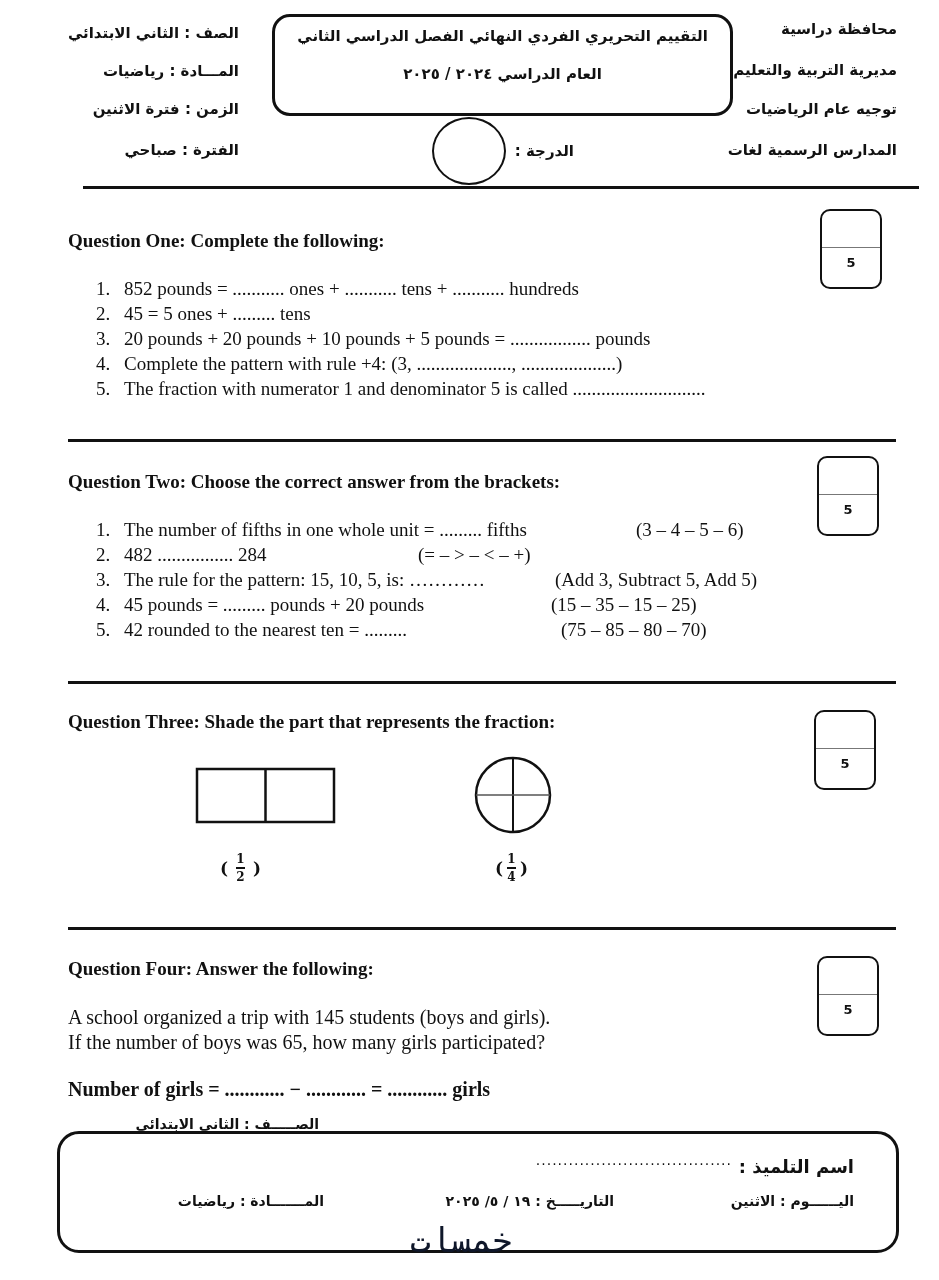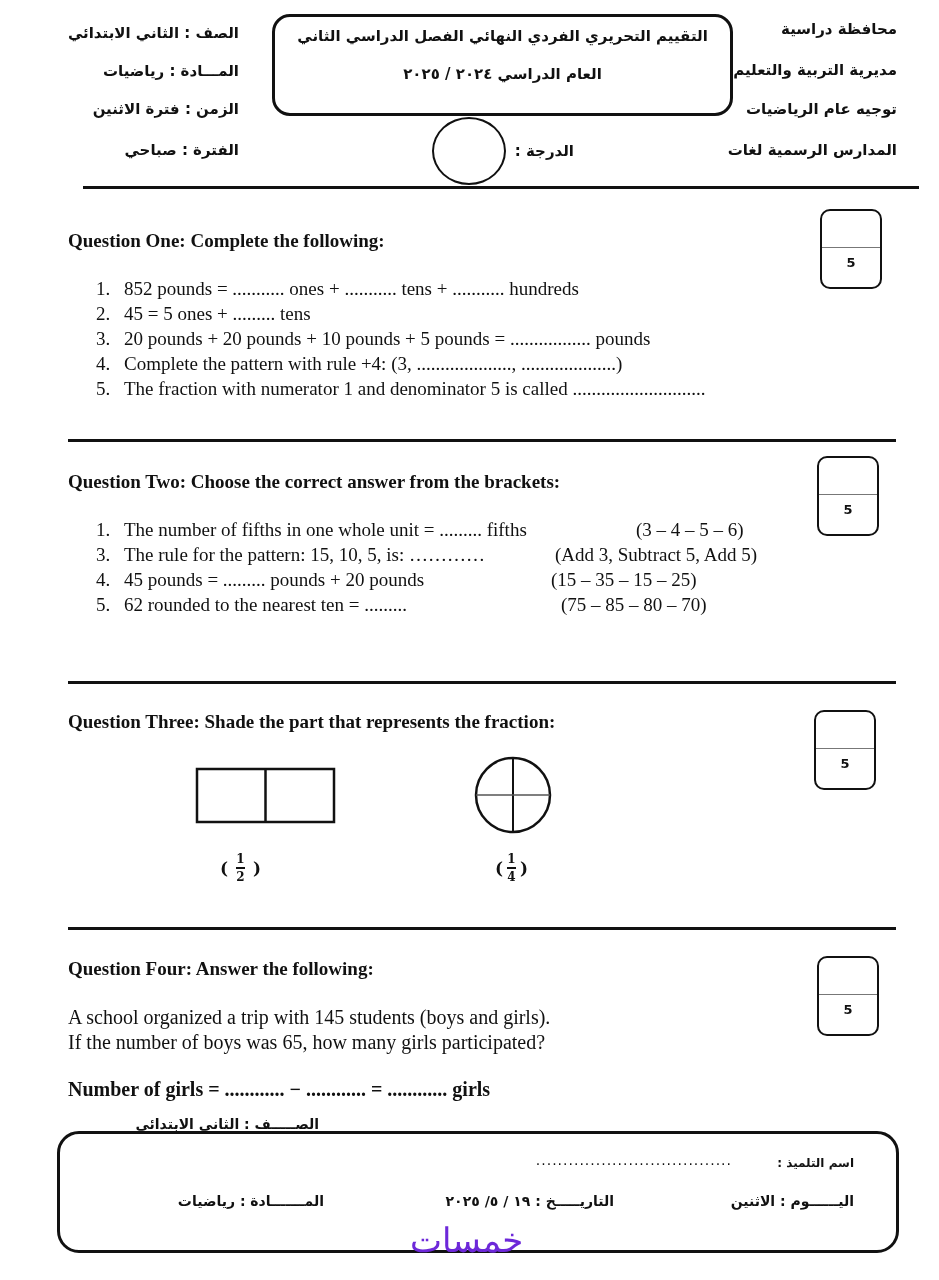--- a/index.html
+++ b/index.html
@@ -18,21 +18,21 @@
   .items .num { display: inline-block; width: 28px; }
   .opt { position: absolute; white-space: nowrap; }
   .score-box { position: absolute; width: 62px; height: 80px; border: 2.5px solid #111; border-radius: 10px; box-sizing: border-box; }
   .score-box .line { position: absolute; left: 0; right: 0; top: 36px; height: 1px; background: #777; }
   .score-box .val { position: absolute; left: 0; right: 0; top: 44px; text-align: center; font-family: "DejaVu Sans", sans-serif; font-weight: bold; font-size: 13px; }
   .frac { position: absolute; font-family: "DejaVu Serif", serif; font-weight: bold; font-size: 17px; display: flex; align-items: center; }
   .frac .stack { display: inline-flex; flex-direction: column; align-items: center; margin: 0 8px; font-size: 12px; line-height: 12px; }
   .frac .bar { width: 9px; height: 1.5px; background: #111; margin: 2px 0; }
   .para { position: absolute; left: 68px; font-size: 20px; line-height: 26px; white-space: nowrap; }
   .footer-box { position: absolute; left: 57px; top: 1131px; width: 842px; height: 122px; border: 3px solid #111; border-radius: 22px; box-sizing: border-box; }
-  .watermark { position: absolute; left: 410px; top: 1220px; font-family: Liberation Serif, serif; font-size: 34px; color: #6d28d9; direction: rtl; }
+  .watermark { position: absolute; left: 410px; top: 1220px; font-family: Liberation Mono, monospace; font-size: 34px; color: #0f172a; direction: rtl; }
 </style>
 </head>
 <body>
 
 <div>
   <div class="ar hdr-right" style="top:20px;">محافظة دراسية</div>
   <div class="ar hdr-right" style="top:61px;">مديرية التربية والتعليم</div>
   <div class="ar hdr-right" style="top:100px;">توجيه عام الرياضيات</div>
   <div class="ar hdr-right" style="top:141px;">المدارس الرسمية لغات</div>
 
@@ -69,23 +69,24 @@
 </section>
 
 <section>
   <div class="qtitle" style="top:471px;">Question Two: Choose the correct answer from the brackets:</div>
   <div class="score-box" style="left:817px; top:456px;">
     <div class="line"></div>
     <div class="val">5</div>
   </div>
   <ul class="items" style="top:517px;">
     <li><span class="num">1.</span><span>The number of fifths in one whole unit = ......... fifths</span><span class="opt" style="left:512px;margin-left:28px;">(3 – 4 – 5 – 6)</span></li>
+    <li><span class="num">2.</span><span>482 ................ 284</span><span class="opt" style="left:322px;">(= – &gt; – &lt; – +)</span></li>
     <li><span class="num">3.</span><span>The rule for the pattern: 15, 10, 5, is:  …………</span><span class="opt" style="left:459px;">(Add 3, Subtract 5, Add 5)</span></li>
     <li><span class="num">4.</span><span>45 pounds = ......... pounds + 20 pounds</span><span class="opt" style="left:455px;">(15 – 35 – 15 – 25)</span></li>
-    <li><span class="num">5.</span><span>62 rounded to the nearest ten = .........</span><span class="opt" style="left:452px;margin-left:13px;">(75 – 85 – 80 – 70)</span></li>
+    <li><span class="num">5.</span><span>42 rounded to the nearest ten = .........</span><span class="opt" style="left:452px;margin-left:13px;">(75 – 85 – 80 – 70)</span></li>
   </ul>
   <div class="hr" style="left:68px; width:828px; top:681px;"></div>
 </section>
 
 <section>
   <div class="qtitle" style="top:711px;">Question Three: Shade the part that represents the fraction:</div>
   <div class="score-box" style="left:814px; top:710px;">
     <div class="line"></div>
     <div class="val">5</div>
   </div>
@@ -127,20 +128,20 @@
   <div class="score-box" style="left:817px; top:956px;">
     <div class="line"></div>
     <div class="val">5</div>
   </div>
   <div class="para" style="top:1004px;">A school organized a trip with 145 students (boys and girls).</div>
   <div class="para" style="top:1029px;">If the number of boys was 65, how many girls participated?</div>
   <div class="para" style="top:1076px; font-weight:bold;">Number of girls = ............ − ............ = ............ girls</div>
 </section>
 
 <div class="footer-box"></div>
-<div class="ar" style="top:1156px; right:85px; font-size:12px;margin-left:10px;">اسم التلميذ :</div>
+<div class="ar" style="top:1156px; right:85px; font-size:18px;margin-left:10px;">اسم التلميذ :</div>
 <div class="ar" style="top:1152px; right:207px; font-size:14px; font-weight:normal; letter-spacing:1px;">....................................</div>
 <div class="ar" style="top:1193px; right:85px; font-size:14px;">اليــــــوم :  الاثنين</div>
 <div class="ar" style="top:1193px; right:325px; font-size:14px;">التاريـــــخ :   ١٩ / ٥/ ٢٠٢٥</div>
 <div class="ar" style="top:1116px; right:620px; font-size:14px;">الصـــــف : الثاني الابتدائي</div>
 <div class="ar" style="top:1193px; right:615px; font-size:14px;">المـــــــادة : رياضيات</div>
 
 <div class="watermark">خمسات</div>
 
 </body></html>

